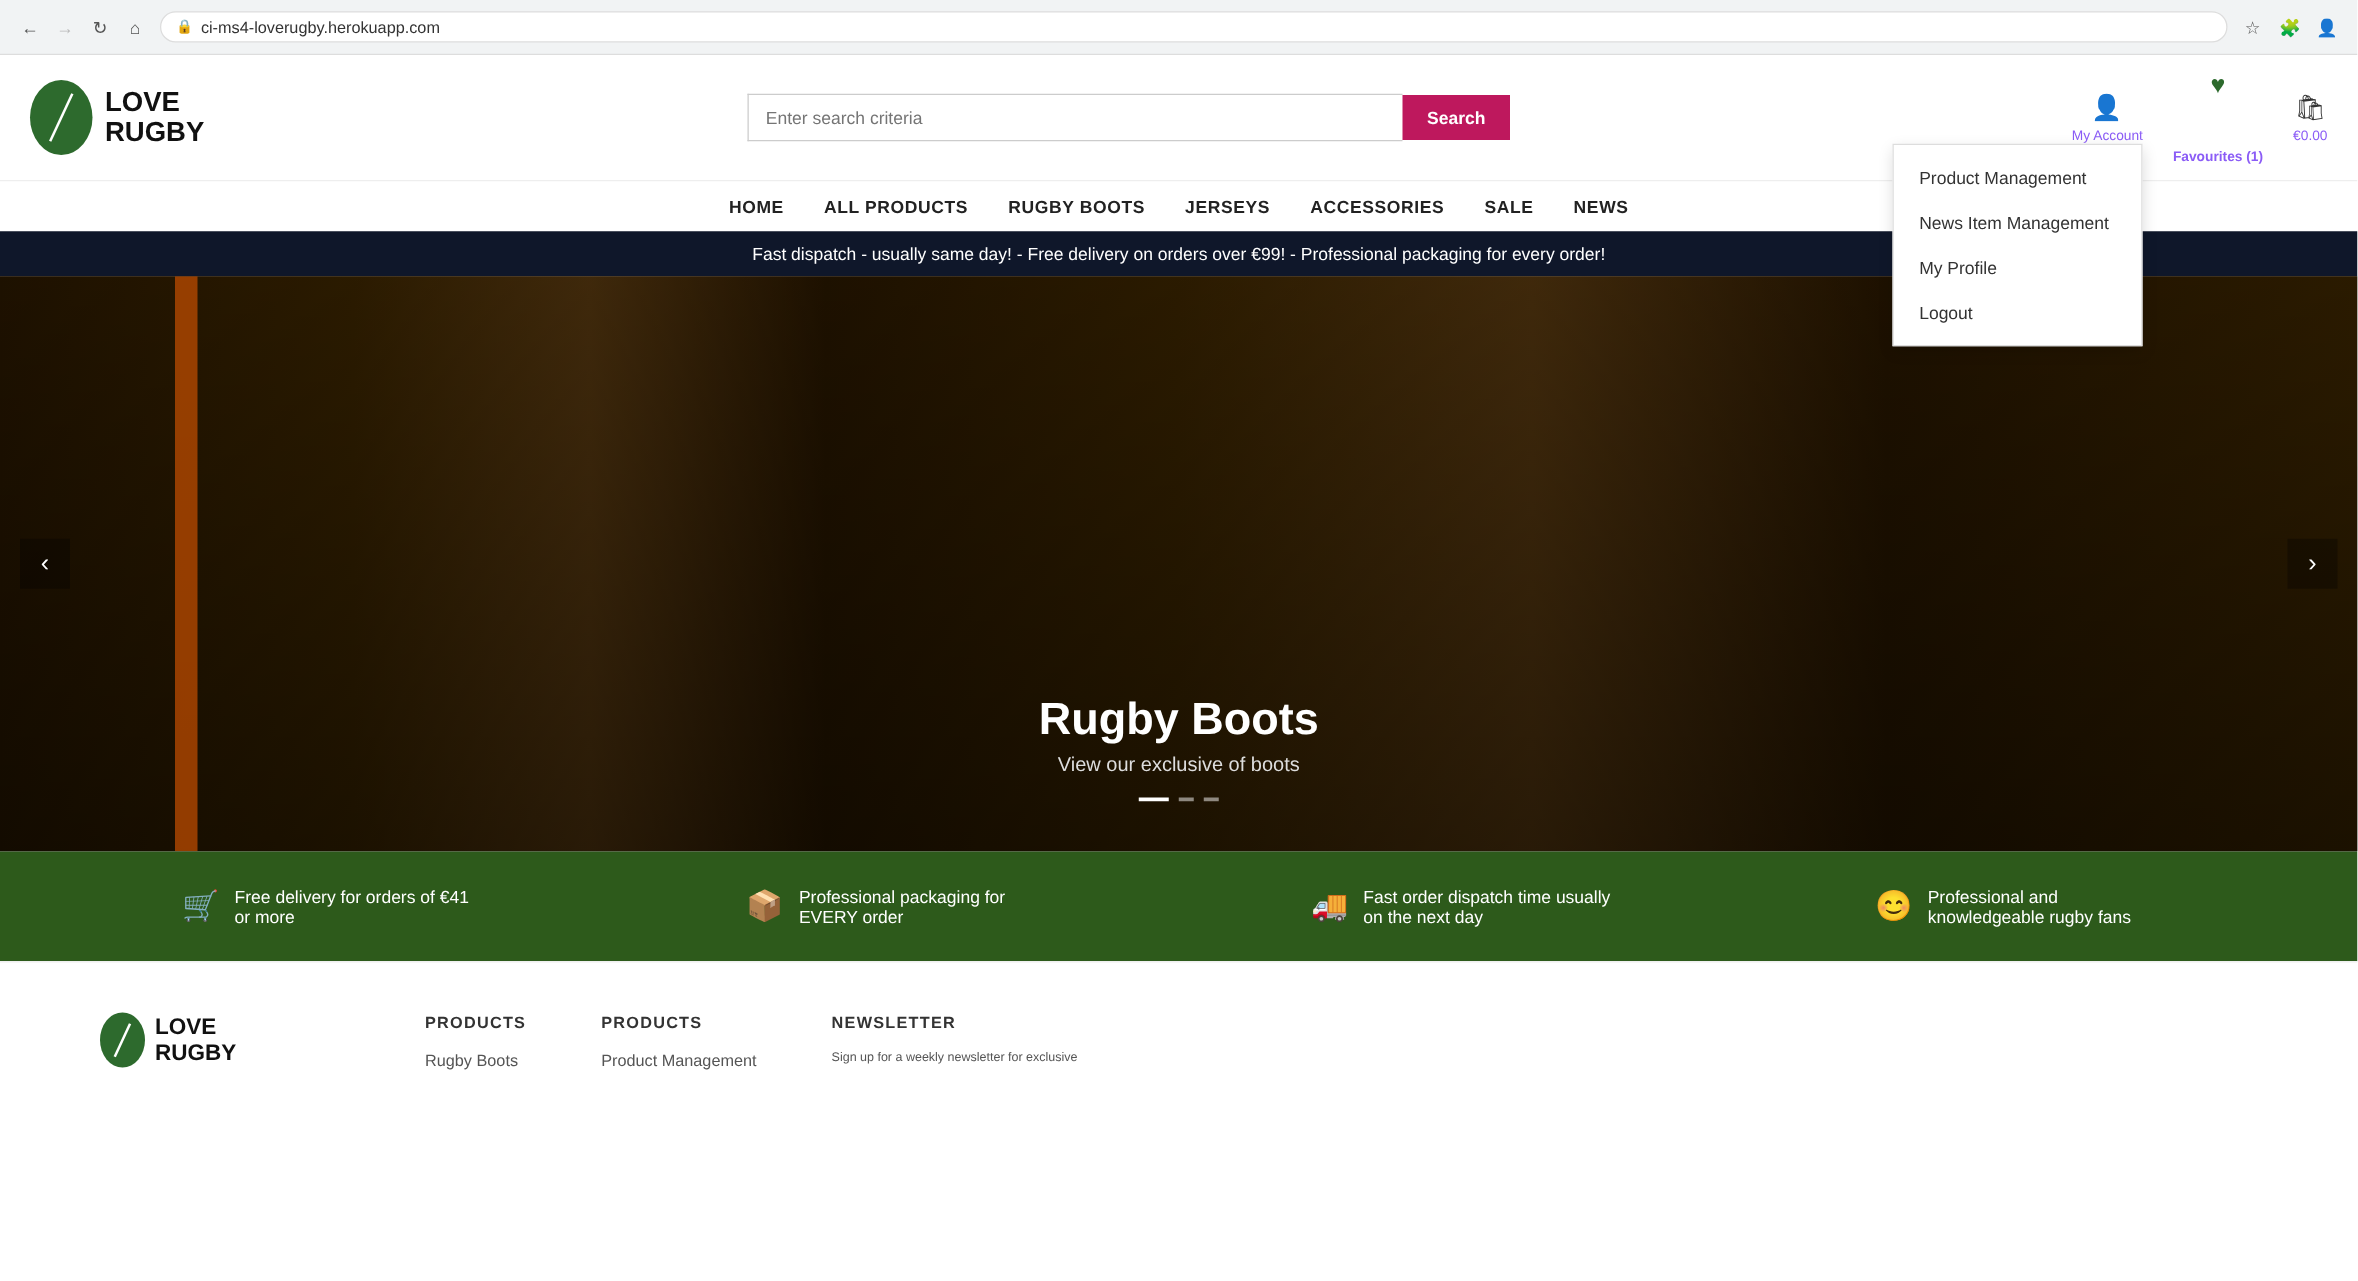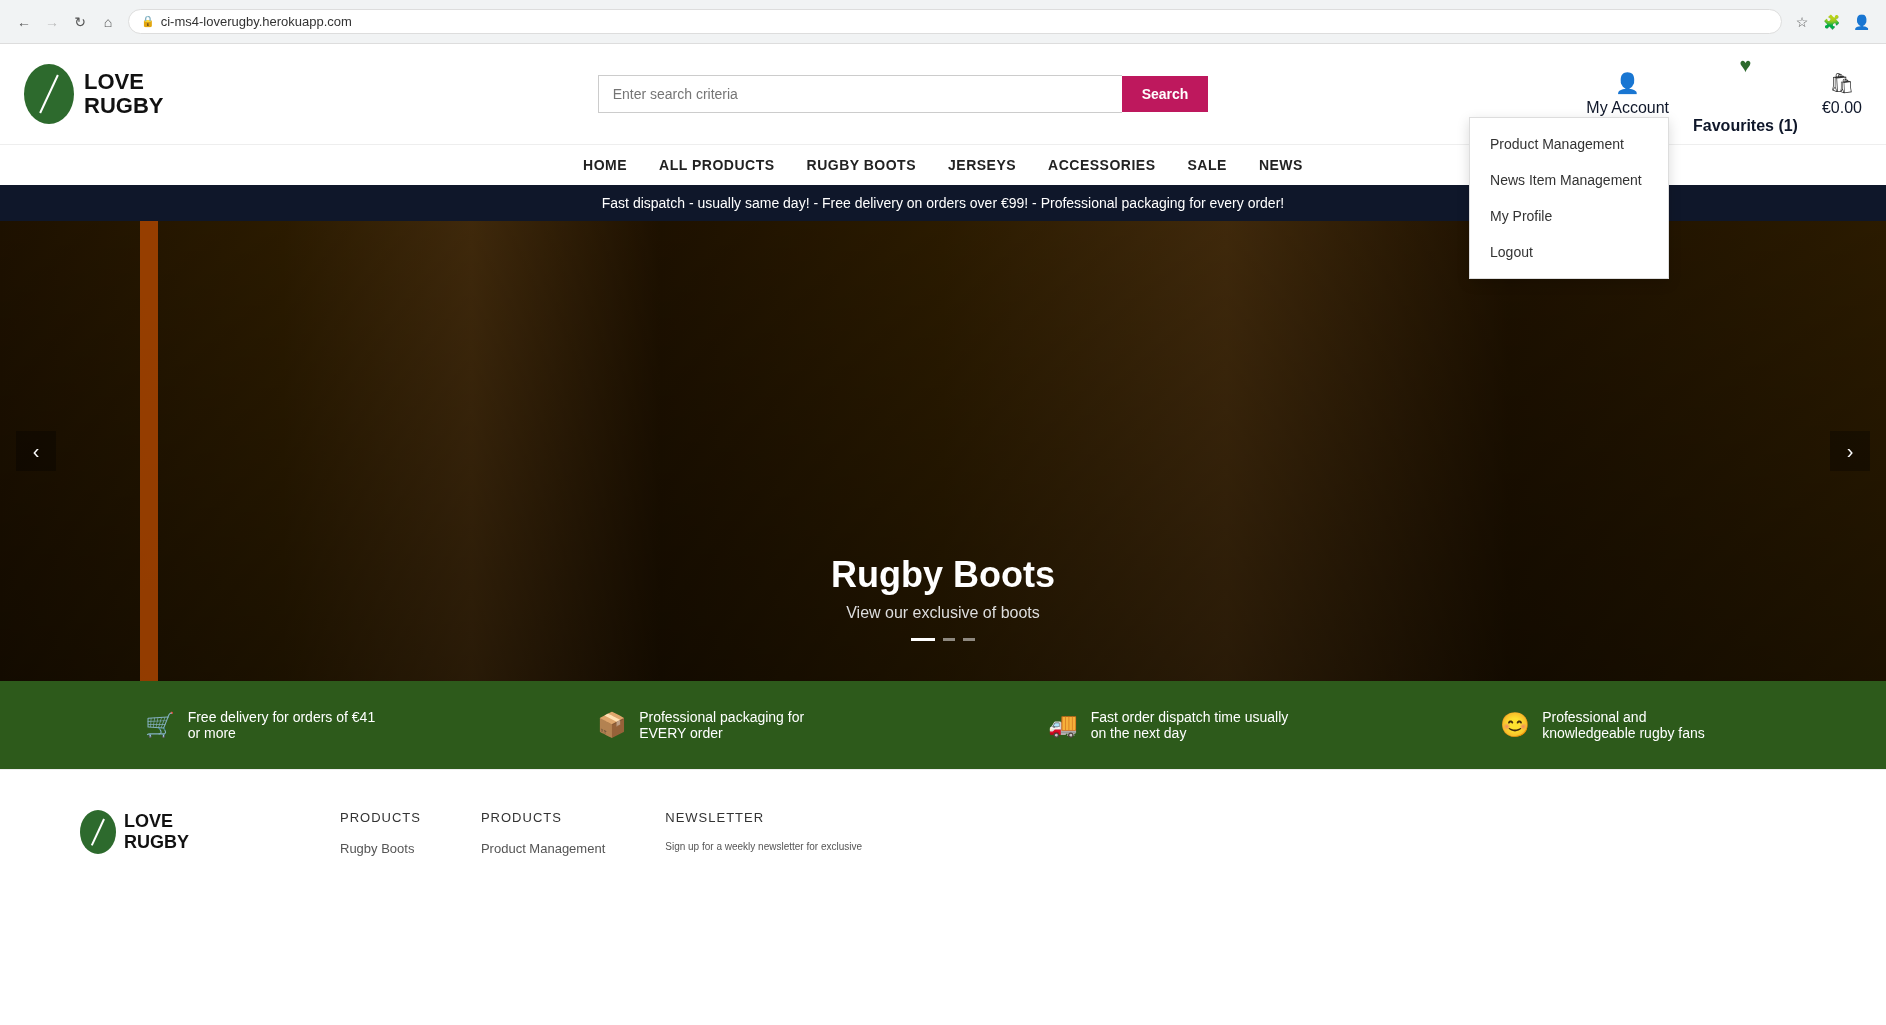--- a/index.html
+++ b/index.html
@@ -111,21 +111,21 @@
       align-items: center;
       cursor: pointer;
       font-size: 12px;
       color: #333;
       gap: 4px;
       background: none;
       border: none;
       position: relative;
     }
     .header-icon-btn .icon-symbol { font-size: 20px; }
-    .header-icon-btn .icon-label { font-size: 16px; color: #0f172a; }
+    .header-icon-btn .icon-label { font-size: 11px; color: #8b5cf6; }
     .favourites-label { color: #2d6a2d; font-weight: bold; margin-top: 36px; }
     .favourites-icon { color: #2d6a2d; }
 
     
     .dropdown-menu {
       position: absolute;
       top: 100%;
       right: 0;
       background: #fff;
       border: 1px solid #ddd;
@@ -256,21 +256,21 @@
     }
     .footer-top {
       display: flex;
       gap: 60px;
       padding-bottom: 20px;
     }
     .footer-logo-area { min-width: 200px; }
     .footer-logo-text { font-weight: 900; font-size: 18px; color: #111; }
     .footer-col h4 {
       font-size: 13px;
-      font-weight: normal;
+      font-weight: bold;
       letter-spacing: 1px;
       margin-bottom: 16px;
       color: #333;
     }
     .footer-col a {
       display: block;
       font-size: 13px;
       color: #555;
       text-decoration: none;
       margin-bottom: 8px;

